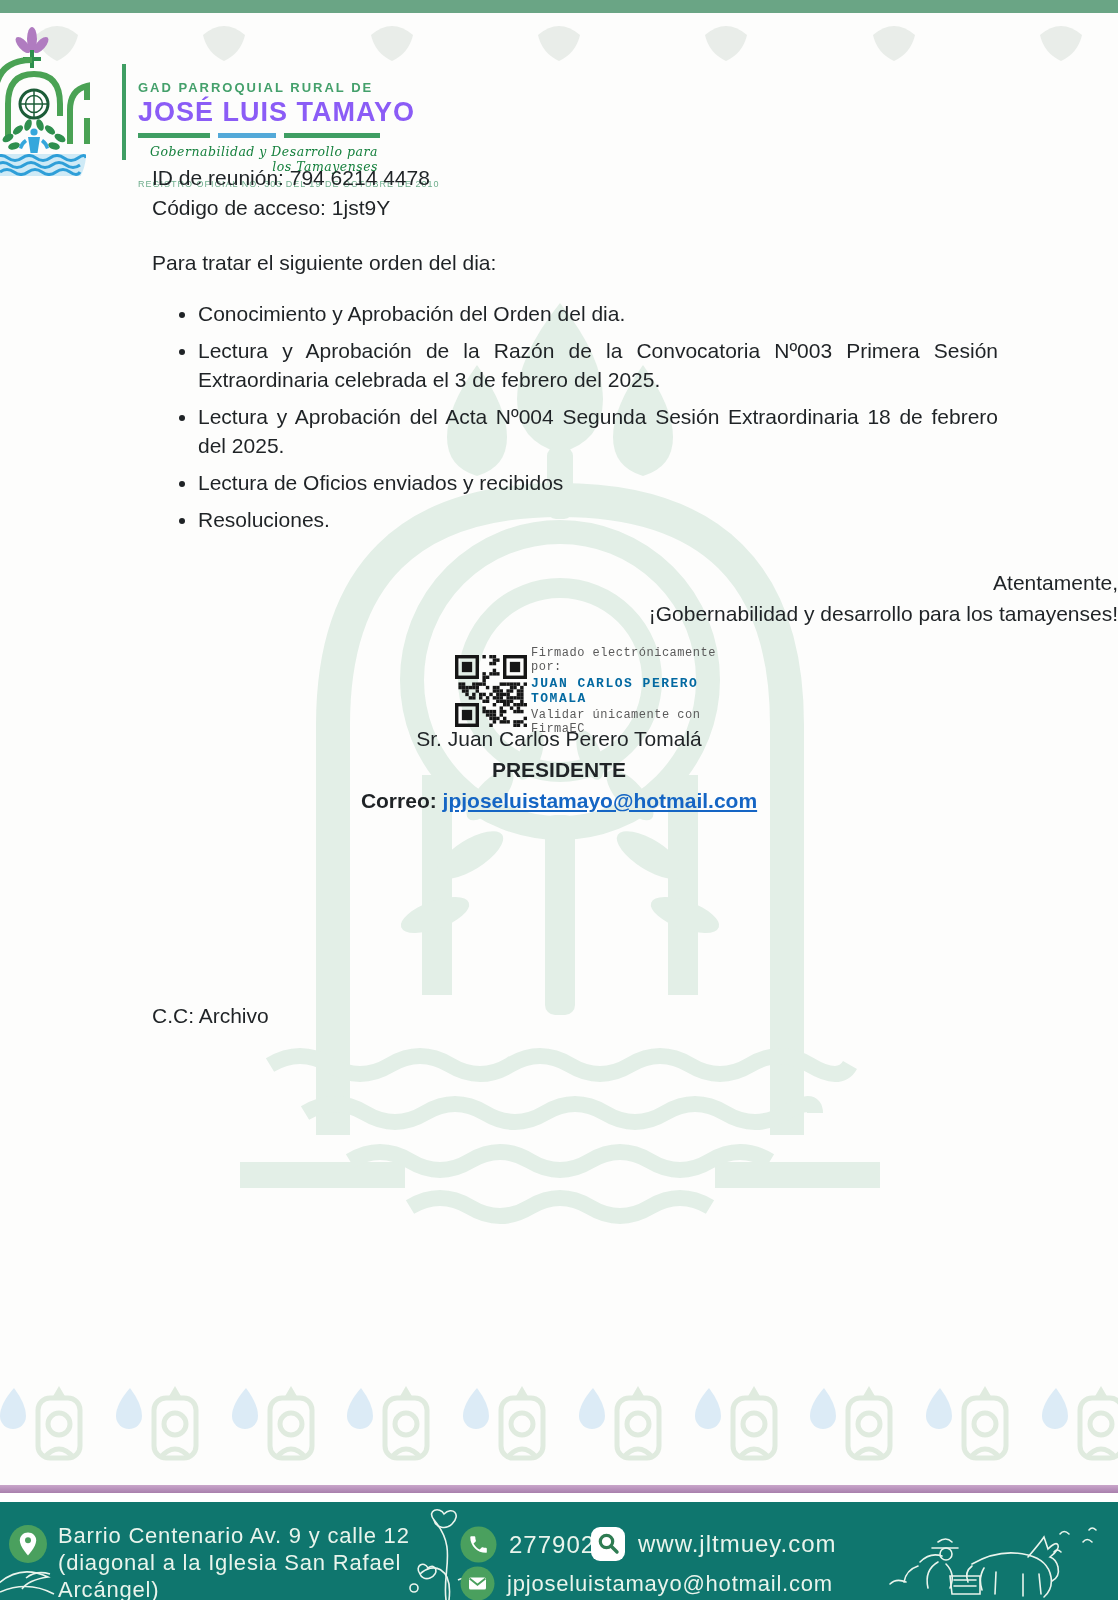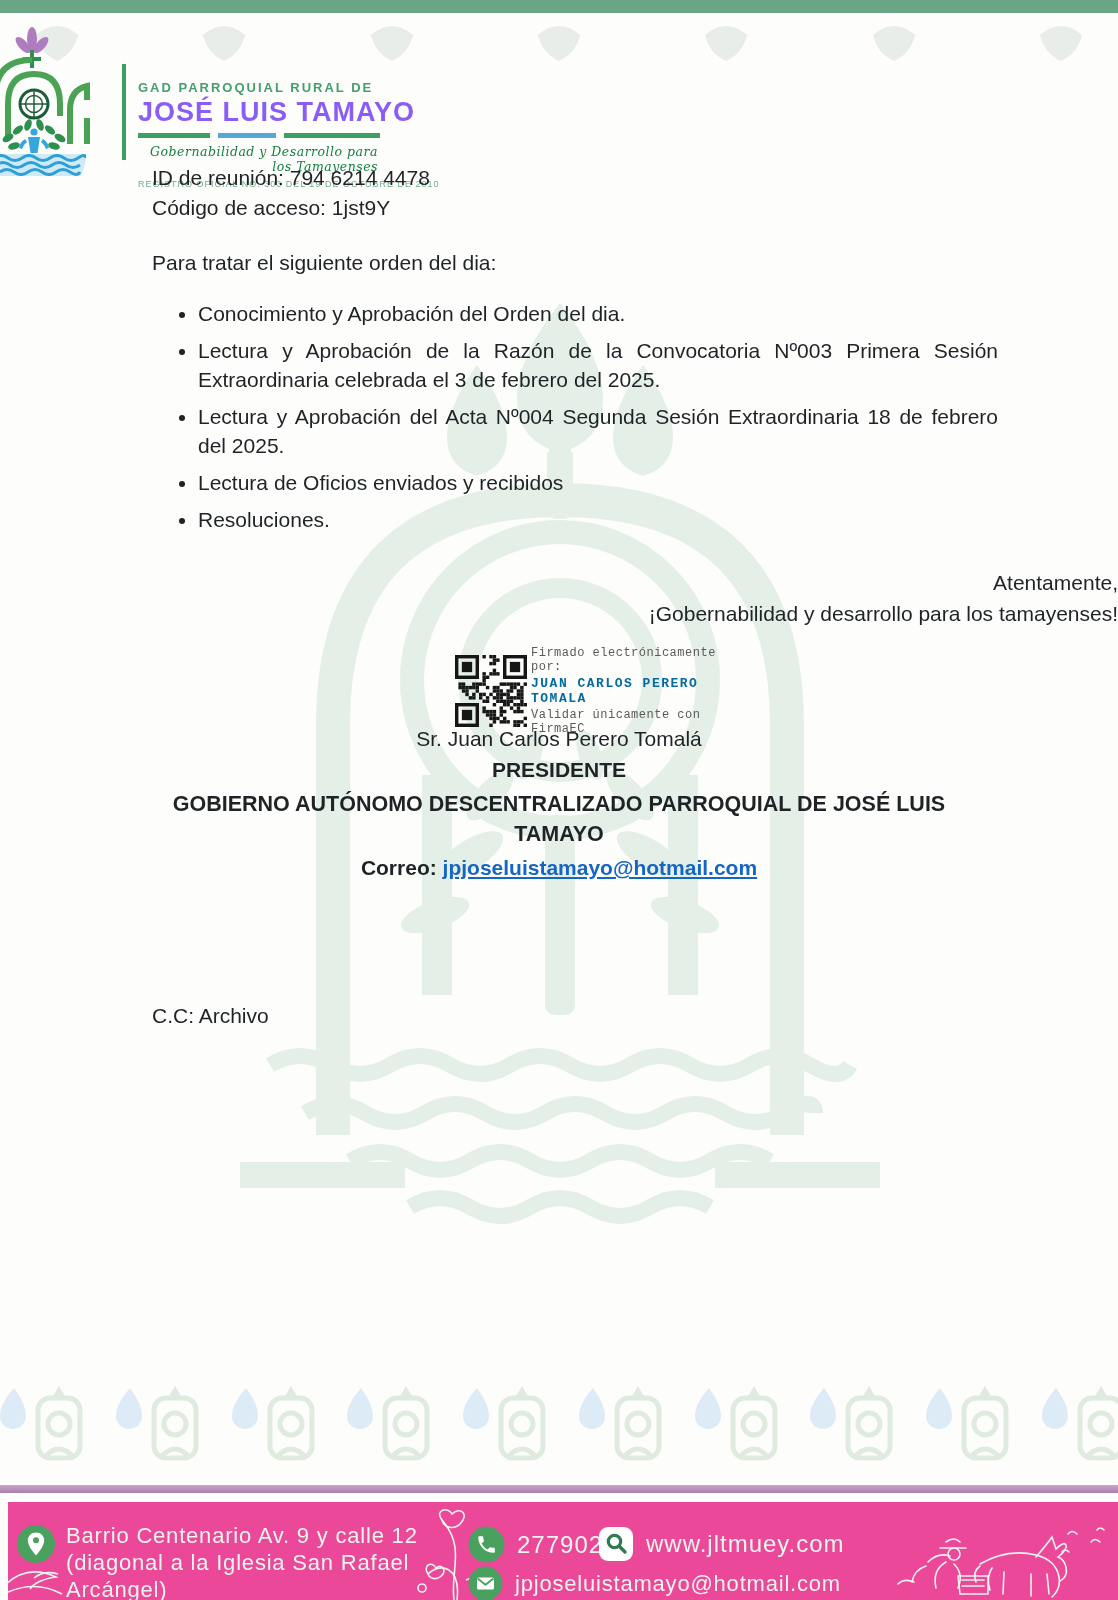--- a/index.html
+++ b/index.html
@@ -48,21 +48,21 @@
   .sig-role{font-size:21px;font-weight:700;margin-bottom:7px;}
   .sig-org{font-size:21.5px;font-weight:700;max-width:800px;margin:0 auto 7px auto;line-height:30px;}
   .sig-mail{font-size:21px;}
   .sig-mail .lbl{font-weight:700;}
   .sig-mail a{color:#1565c4;font-weight:700;text-decoration:underline;}
   .cc{left:152px;top:1004px;font-size:21px;}
   
   .footer{position:absolute;left:0;top:1485px;width:1118px;height:115px;z-index:3;}
   .f-purple{height:8px;background:linear-gradient(#c9a6ca,#a87fad);}
   .f-white{height:9px;background:#ffffff;}
-  .f-green{position:relative;height:98px;background:#ec4899;margin-left:8px;}
+  .f-green{position:relative;height:98px;background:#0f766e;}
   .f-addr{position:absolute;left:58px;top:20px;color:#e9f4ec;font-size:22px;line-height:27px;
           letter-spacing:.8px;}
   .f-item{position:absolute;display:flex;align-items:center;gap:12px;color:#e9f4ec;}
   .f-phone{left:460px;top:24px;font-size:24px;letter-spacing:1px;}
   .f-web{left:590px;top:24px;font-size:24px;letter-spacing:1px;}
   .f-mail{left:460px;top:64px;font-size:22px;letter-spacing:.8px;}
   .f-pin{position:absolute;left:8px;top:22px;}
   .f-flower{position:absolute;left:400px;top:2px;}
   .f-donkey{position:absolute;left:760px;top:22px;}
   .f-corner{position:absolute;left:-4px;top:56px;}
@@ -350,21 +350,20 @@
     <div class="stamp-text">
       <div class="stamp-tiny">Firmado electrónicamente por:</div>
       <div class="stamp-name">JUAN CARLOS PERERO TOMALA</div>
       <div class="stamp-tiny">Validar únicamente con FirmaEC</div>
     </div>
   </div>
 
   <div class="sig">
     <div class="sig-name">Sr. Juan Carlos Perero Tomalá</div>
     <div class="sig-role">PRESIDENTE</div>
-    <div class="sig-org">GOBIERNO AUTÓNOMO DESCENTRALIZADO PARROQUIAL DE JOSÉ LUIS TAMAYO</div>
     <div class="sig-mail">
       <span class="lbl">Correo:</span>
       <a href="#">jpjoseluistamayo@hotmail.com</a>
     </div>
   </div>
 
   <div class="content cc">C.C: Archivo</div>
 
   <div id="band-bottom">
       <svg width="100" height="92" viewBox="0 0 100 92">

